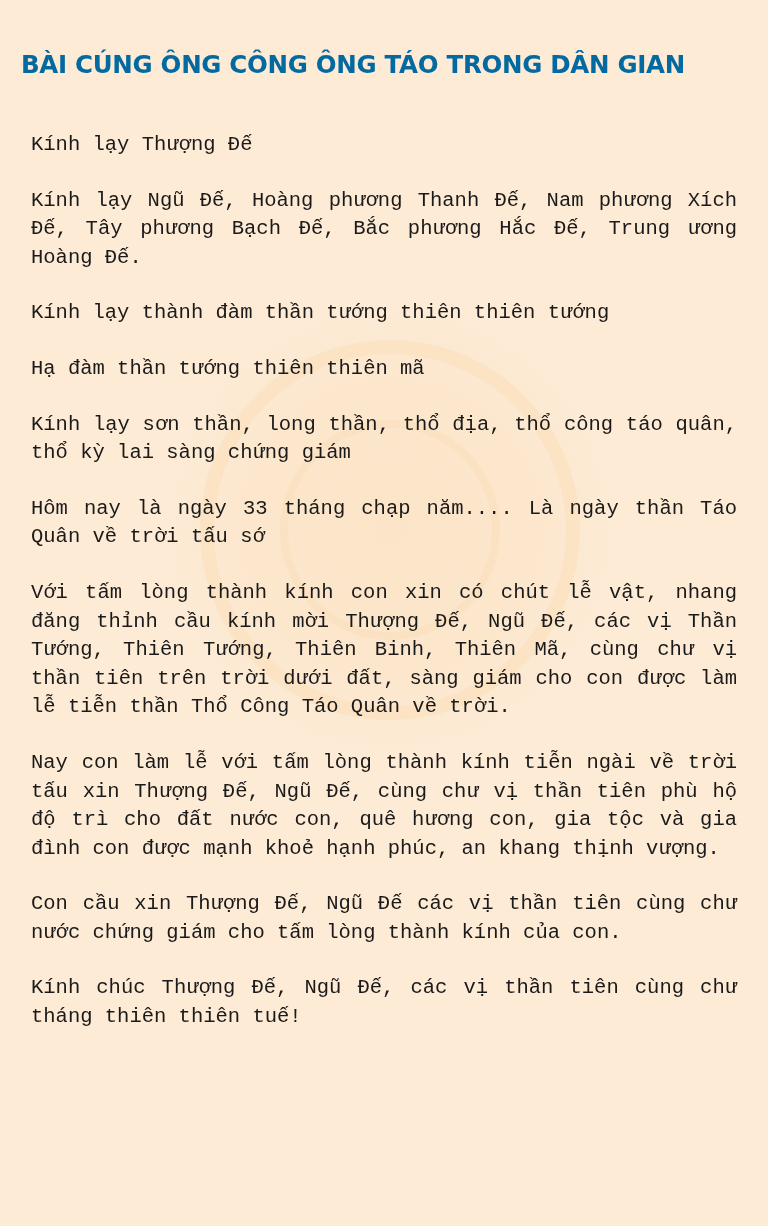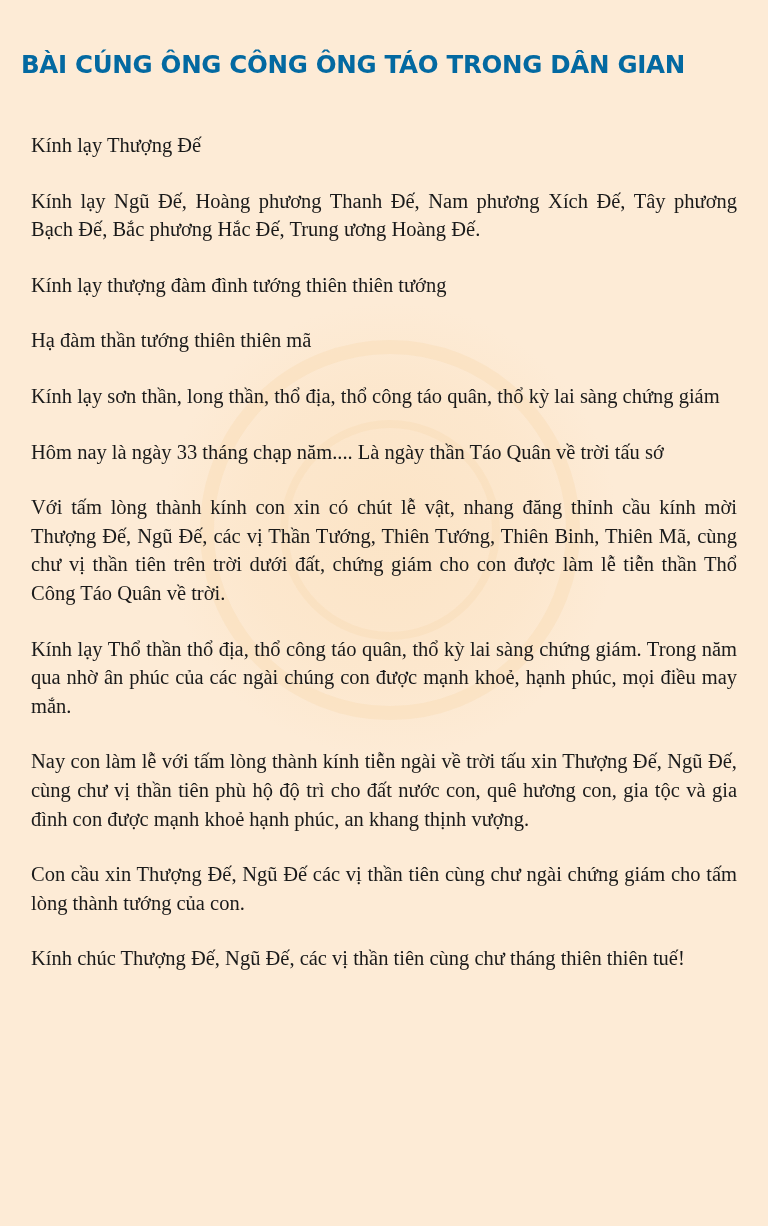--- a/index.html
+++ b/index.html
@@ -23,37 +23,36 @@
       border: 8px solid rgba(246,210,160,0.22);
     }
     .title {
       position: absolute; left: 17px; top: 46px;
       font-family: "DejaVu Sans", sans-serif; font-weight: bold;
       font-size: 24.5px; color: #0369a1; letter-spacing: -0.3px;
       white-space: nowrap; margin: 4px;
     }
     .content {
       position: absolute; left: 31px; top: 131px; width: 706px;
-      font-family: Liberation Serif, serif; font-size: 20.5px;
+      font-family: Liberation Mono, monospace; font-size: 20.5px;
       line-height: 28.6px; color: #1a1a1a;
     }
     .content p { margin: 0 0 27px 0; text-align: justify; }
   </style>
 </head>
 <body>
 
 <div class="watermark"></div>
 
 <h1 class="title">BÀI CÚNG ÔNG CÔNG ÔNG TÁO TRONG DÂN GIAN</h1>
 
 <div class="content">
   <p>Kính lạy Thượng Đế</p>
   <p>Kính lạy Ngũ Đế, Hoàng phương Thanh Đế, Nam phương Xích Đế, Tây phương Bạch Đế, Bắc phương Hắc Đế, Trung ương Hoàng Đế.</p>
-  <p>Kính lạy thượng đàm đình tướng thiên thiên tướng</p>
+  <p>Kính lạy thành đàm thần tướng thiên thiên tướng</p>
   <p>Hạ đàm thần tướng thiên thiên mã</p>
   <p>Kính lạy sơn thần, long thần, thổ địa, thổ công táo quân, thổ kỳ lai sàng chứng giám</p>
   <p>Hôm nay là ngày 33 tháng chạp năm.... Là ngày thần Táo Quân về trời tấu sớ</p>
-  <p>Với tấm lòng thành kính con xin có chút lễ vật, nhang đăng thỉnh cầu kính mời Thượng Đế, Ngũ Đế, các vị Thần Tướng, Thiên Tướng, Thiên Binh, Thiên Mã, cùng chư vị thần tiên trên trời dưới đất, chứng giám cho con được làm lễ tiễn thần Thổ Công Táo Quân về trời.</p>
-  <p>Kính lạy Thổ thần thổ địa, thổ công táo quân, thổ kỳ lai sàng chứng giám. Trong năm qua nhờ ân phúc của các ngài chúng con được mạnh khoẻ, hạnh phúc, mọi điều may mắn.</p>
+  <p>Với tấm lòng thành kính con xin có chút lễ vật, nhang đăng thỉnh cầu kính mời Thượng Đế, Ngũ Đế, các vị Thần Tướng, Thiên Tướng, Thiên Binh, Thiên Mã, cùng chư vị thần tiên trên trời dưới đất, sàng giám cho con được làm lễ tiễn thần Thổ Công Táo Quân về trời.</p>
   <p>Nay con làm lễ với tấm lòng thành kính tiễn ngài về trời tấu xin Thượng Đế, Ngũ Đế, cùng chư vị thần tiên phù hộ độ trì cho đất nước con, quê hương con, gia tộc và gia đình con được mạnh khoẻ hạnh phúc, an khang thịnh vượng.</p>
-  <p>Con cầu xin Thượng Đế, Ngũ Đế các vị thần tiên cùng chư ngài chứng giám cho tấm lòng thành tướng của con.</p>
+  <p>Con cầu xin Thượng Đế, Ngũ Đế các vị thần tiên cùng chư nước chứng giám cho tấm lòng thành kính của con.</p>
   <p>Kính chúc Thượng Đế, Ngũ Đế, các vị thần tiên cùng chư tháng thiên thiên tuế!</p>
 </div>
 
 </body></html>

